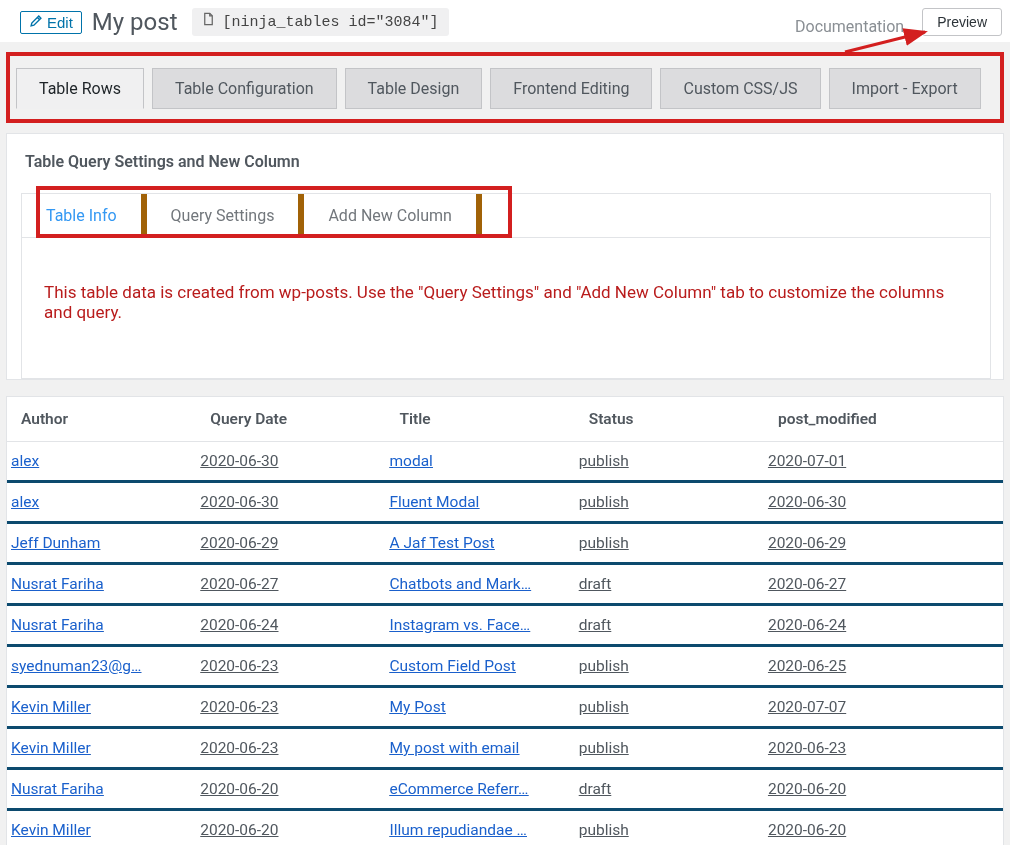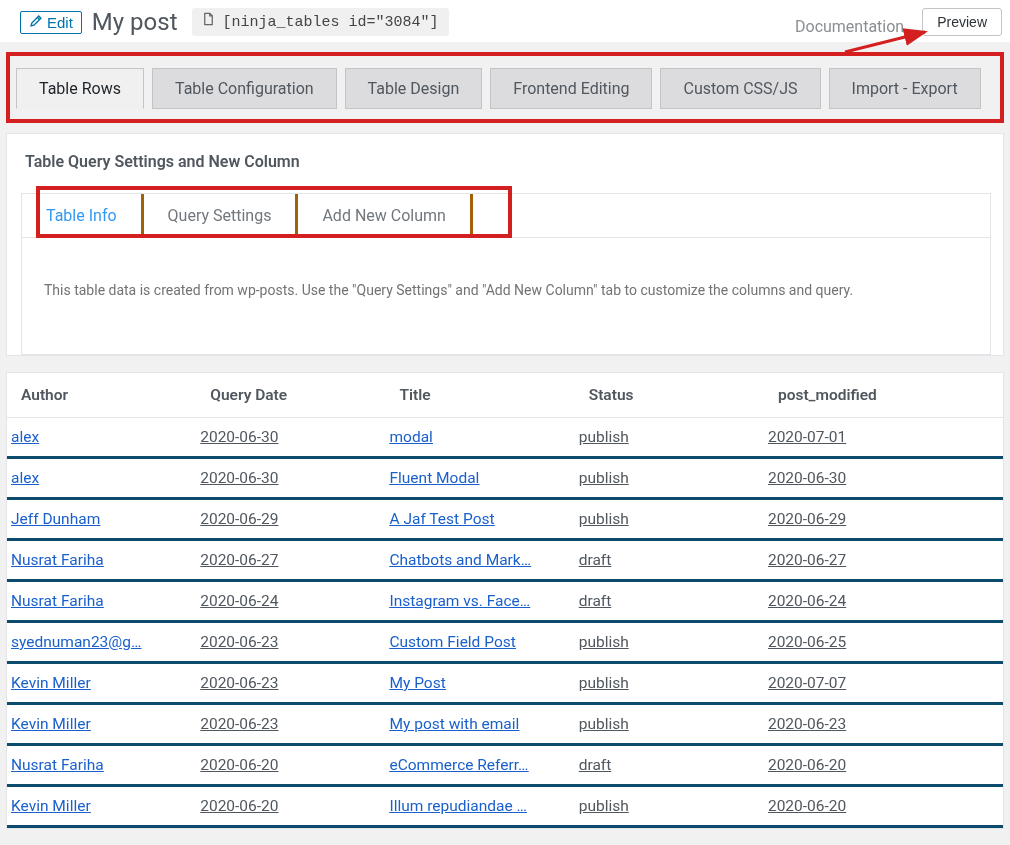--- a/index.html
+++ b/index.html
@@ -111,40 +111,40 @@
     .sub-tab-row {
       display: flex;
       border-bottom: 1px solid #e2e4e7;
       background: #fff;
     }
     .sub-tab {
       padding: 12px 24px;
       font-size: 16px;
       color: #72777c;
       cursor: pointer;
-      border-right: 3px solid #a16207;
+      border-right: 6px solid #a16207;
       background:#fff;
     }
     .sub-tab.active {
       color: #3398f3;
       background:#fff;
     }
     .sub-tab-highlight {
       position: absolute;
       left: 14px;
       top: -8px;
       height: 52px;
       width: 476px;
       border: 4px solid #d31f1f;
       pointer-events: none;
     }
     .info-text {
       padding: 44px 22px 56px 22px;
-      font-size: 14px;
-      color: #737373;
+      font-size: 17px;
+      color: #b91c1c;
     }
     .table-wrap {
       margin: 16px 6px 0 6px;
       background:#fff;
       border:1px solid #e2e4e7;
     }
     table {
       width: 100%;
       border-collapse: collapse;
       table-layout: fixed;

